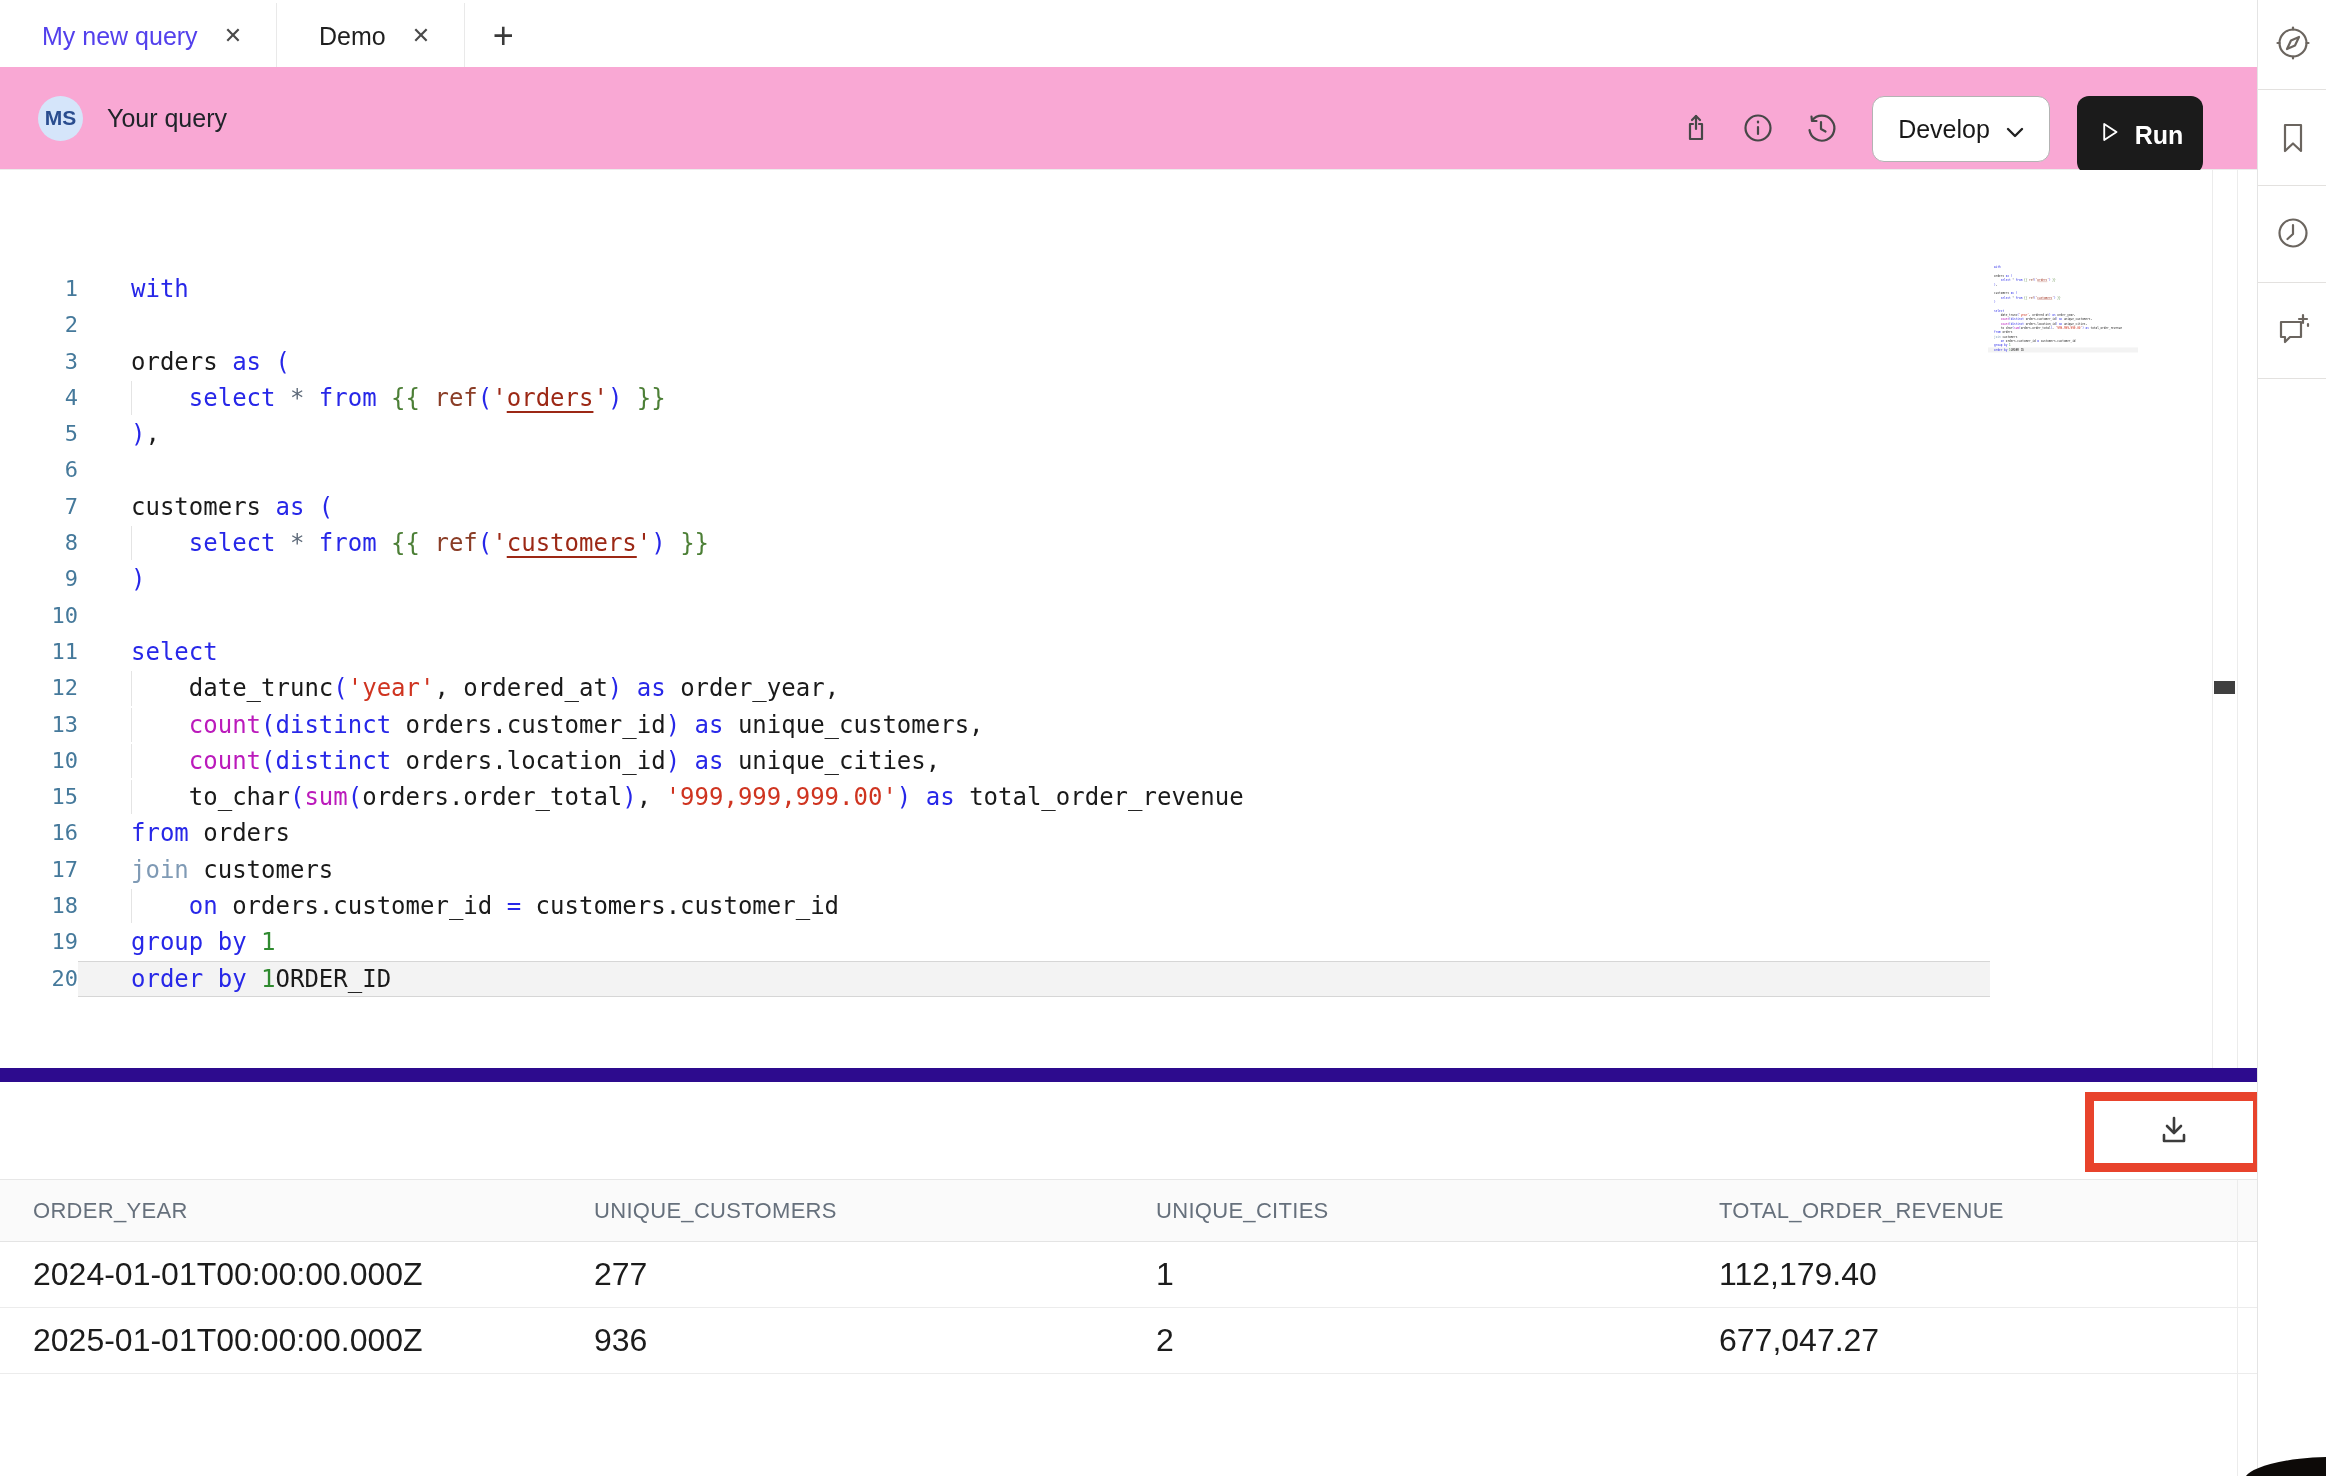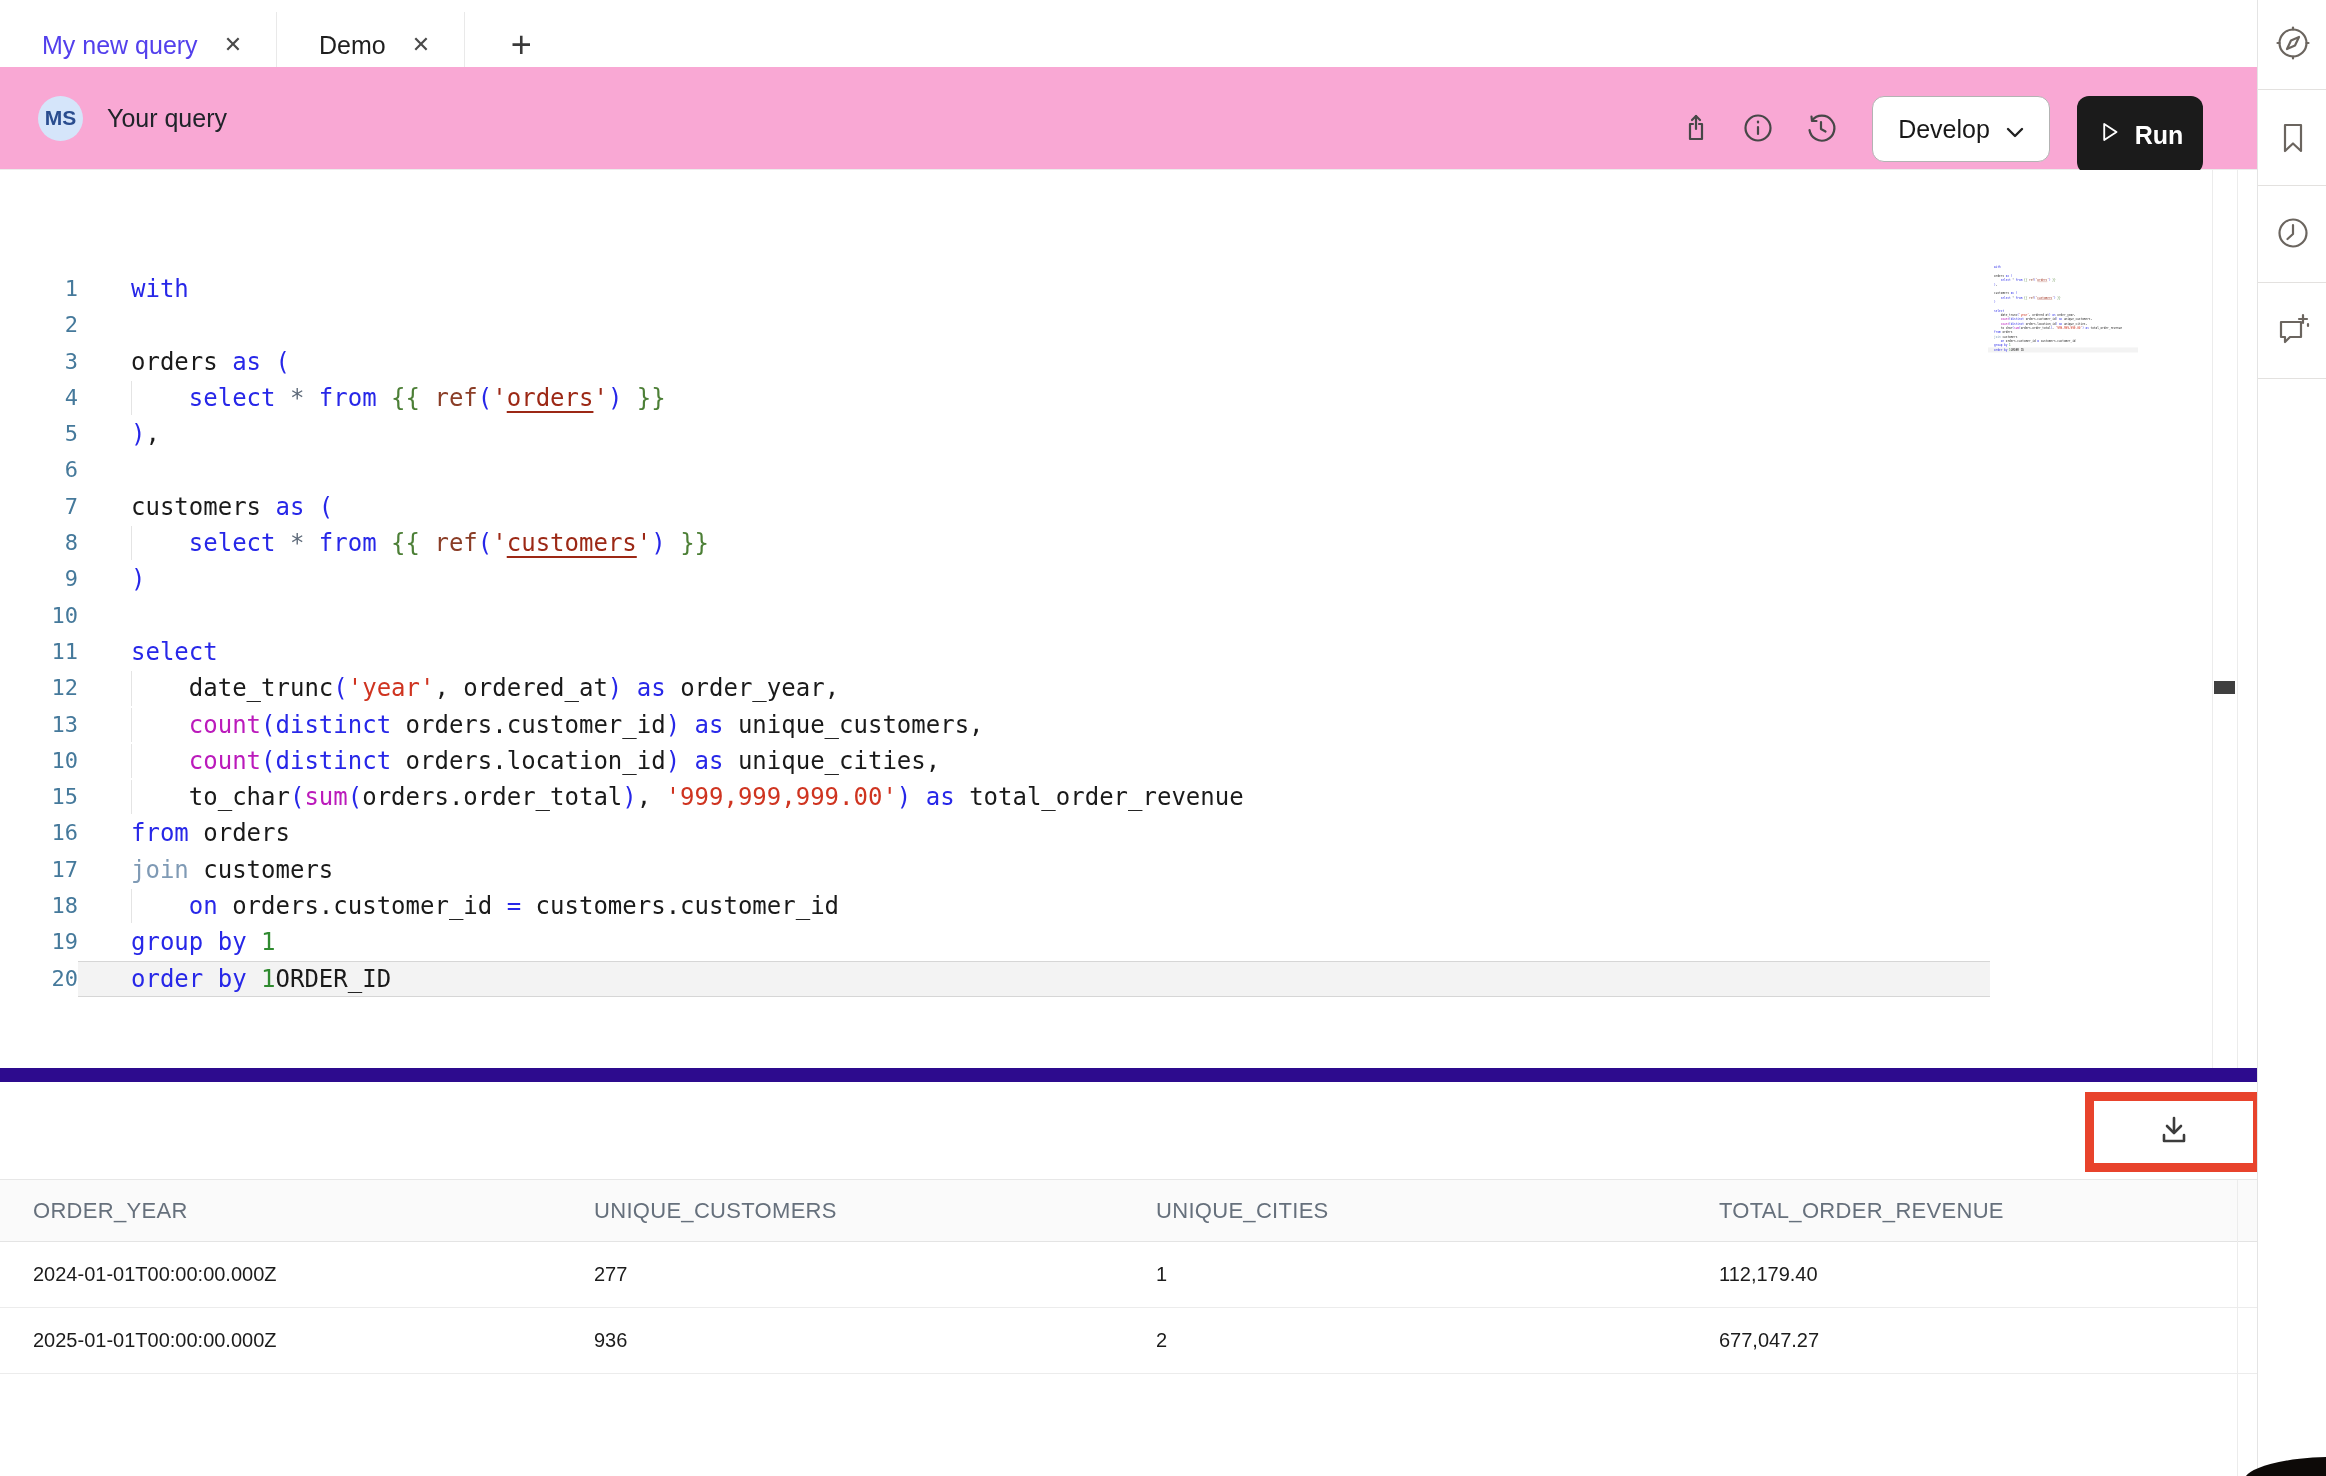--- a/index.html
+++ b/index.html
@@ -1,22 +1,22 @@
 <!DOCTYPE html>
 <html style="--accent: #5340ec; --splitter: #2d0b8e; --highlight-box: #e8432c; --status-bg: #e9f8ee; --status-fg: #2a7b40; --status-icon: #55c97d; --run-bg: #1b1b1b; --avatar-bg: #d5e5fa; --avatar-fg: #2a4d8f; --gutter: #45799b; --table-header-fg: #66707c; --tok-kw: #2727e8; --tok-kw2: #7f9ab5; --tok-fn: #bb1abb; --tok-str: #cf3420; --tok-ref: #8a3d26; --tok-refq: #9c2815; --tok-link: #9c2815; --tok-jinja: #4c7f36; --tok-num: #2f8a2f; --tok-op: #5f6b7a; --tok-id: #1a1a1a;"><head>
 <meta charset="utf-8">
 <style>
   * { margin:0; padding:0; box-sizing:border-box; }
   html,body { background:#ffffff; }
   body { font-family:"Liberation Sans", sans-serif; color:#1a1a1a; }
   .app { position:relative; width:2326px; height:1476px; overflow:hidden; background:#fff; }
 
   
-  .tabbar { position:absolute; left:0; top:12px; width:2257px; height:67px;
-            border-bottom:1px solid #e9e9e9; display:flex; background:#fff;gap:18px; }
+  .tabbar { position:absolute; left:0; top:3px; width:2257px; height:67px;
+            border-bottom:1px solid #e9e9e9; display:flex; background:#fff; }
   .tab { height:100%; display:flex; align-items:center; gap:26px;
          padding:0 34px 0 42px; border-right:1px solid #e9e9e9; cursor:pointer; font-size:25px; }
   .tab .tab-label { color:#1f1f1f; }
   .tab.active .tab-label { color:var(--accent); }
   .tab .close-icon { font-size:22px; color:#4a4a4a; }
   .newtab { width:76px; display:flex; align-items:center; justify-content:center;
             font-size:36px; color:#3a3a3a; font-weight:300; }
 
   
   .header { position:absolute; left:0; top:67px; width:2257px; height:103px;
@@ -94,21 +94,21 @@
   .dl-highlight { position:absolute; left:2085px; top:10px; width:177px; height:80px;
                   border:9px solid var(--highlight-box); background:#fff;
                   display:flex; align-items:center; justify-content:center; }
   .dl-btn { width:46px; height:46px; display:flex; align-items:center; justify-content:center; background:#fff; }
   .dl-btn svg { width:36px; height:36px; stroke:#3c3c3c; fill:none; stroke-width:2.6; stroke-linecap:round; stroke-linejoin:round; }
   .thead { display:grid; grid-template-columns:561px 562px 563px 1fr; height:62px; align-items:center;
            background:#fafafa; border-bottom:1px solid #e4e4e4; }
   .th { padding-left:33px; font-size:22px; color:var(--table-header-fg); letter-spacing:0.3px; }
   .trow { display:grid; grid-template-columns:561px 562px 563px 1fr; height:66px; align-items:center;
           border-bottom:1px solid #ececec; background:#fff; }
-  .td { padding-left:33px; font-size:20px; color:#1c1c1c; }
+  .td { padding-left:33px; font-size:32px; color:#1c1c1c; }
   .results .vline { left:2237px; top:98px; bottom:0; }
 
   
   .sidebar { position:absolute; left:2257px; top:0; width:69px; height:1476px;
              background:#fff; border-left:1px solid #e4e4e4; }
   .side-btn { position:absolute; left:15px; width:40px; height:40px; }
   .side-btn svg { width:40px; height:40px; stroke:#6b655f; fill:none; stroke-width:2.2; stroke-linecap:round; stroke-linejoin:round; }
   .side-div { position:absolute; left:0; width:69px; height:1px; background:#e3e1df; }
 
   .corner-blob { position:absolute; right:-8px; bottom:-5px; width:90px; height:24px;

